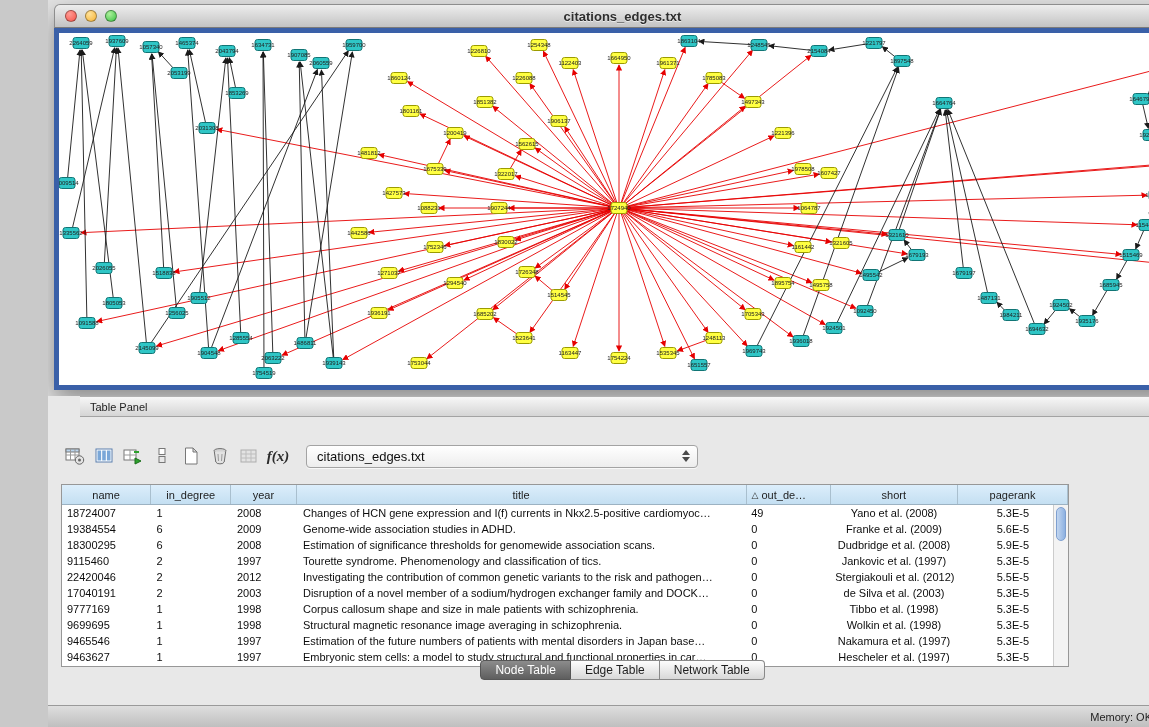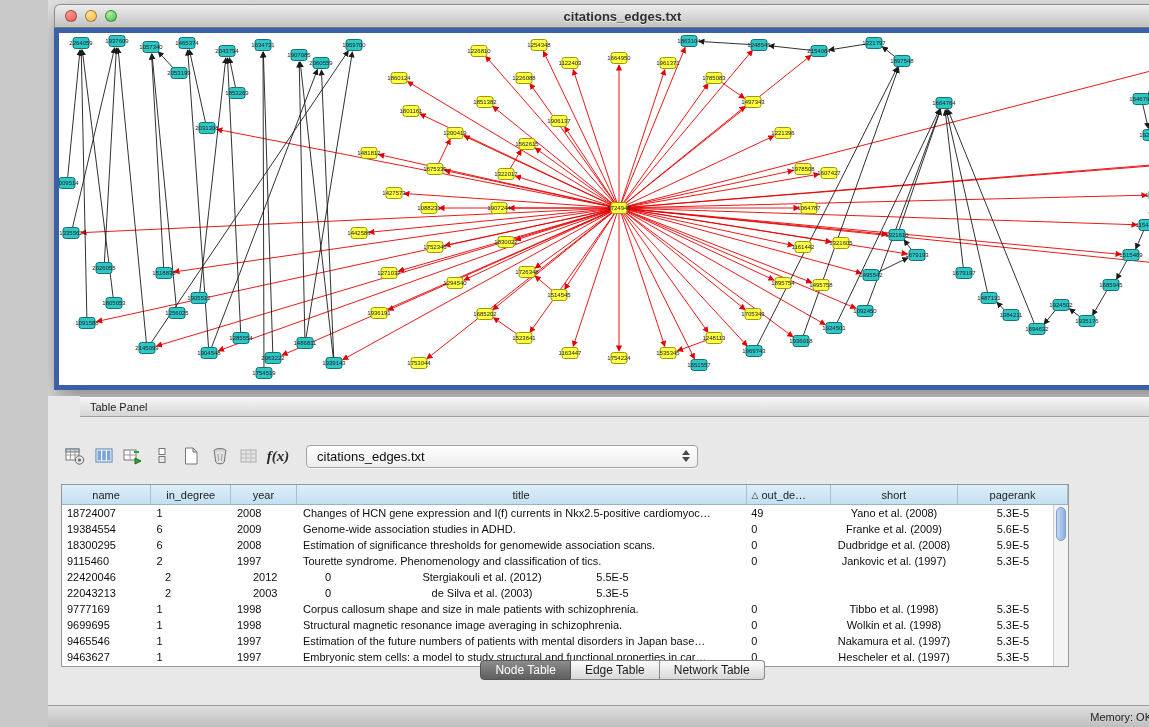--- a/index.html
+++ b/index.html
@@ -577,28 +577,30 @@
             <div class="td c2">1997</div>
             <div class="td c3">Tourette syndrome. Phenomenology and classification of tics.</div>
             <div class="td c4">0</div>
             <div class="td c5 a-center">Jankovic et al. (1997)</div>
             <div class="td c6 a-center">5.3E-5</div>
           </div>
           <div class="tr">
             <div class="td c0">22420046</div>
             <div class="td c1">2</div>
             <div class="td c2">2012</div>
+            <div class="td c3">Investigating the contribution of common genetic variants to the risk and pathogen…</div>
             <div class="td c4">0</div>
             <div class="td c5 a-center">Stergiakouli et al. (2012)</div>
             <div class="td c6 a-center">5.5E-5</div>
           </div>
           <div class="tr">
-            <div class="td c0">22043213</div>
+            <div class="td c0">17040191</div>
             <div class="td c1">2</div>
             <div class="td c2">2003</div>
+            <div class="td c3">Disruption of a novel member of a sodium/hydrogen exchanger family and DOCK…</div>
             <div class="td c4">0</div>
             <div class="td c5 a-center">de Silva et al. (2003)</div>
             <div class="td c6 a-center">5.3E-5</div>
           </div>
           <div class="tr">
             <div class="td c0">9777169</div>
             <div class="td c1">1</div>
             <div class="td c2">1998</div>
             <div class="td c3">Corpus callosum shape and size in male patients with schizophrenia.</div>
             <div class="td c4">0</div>

